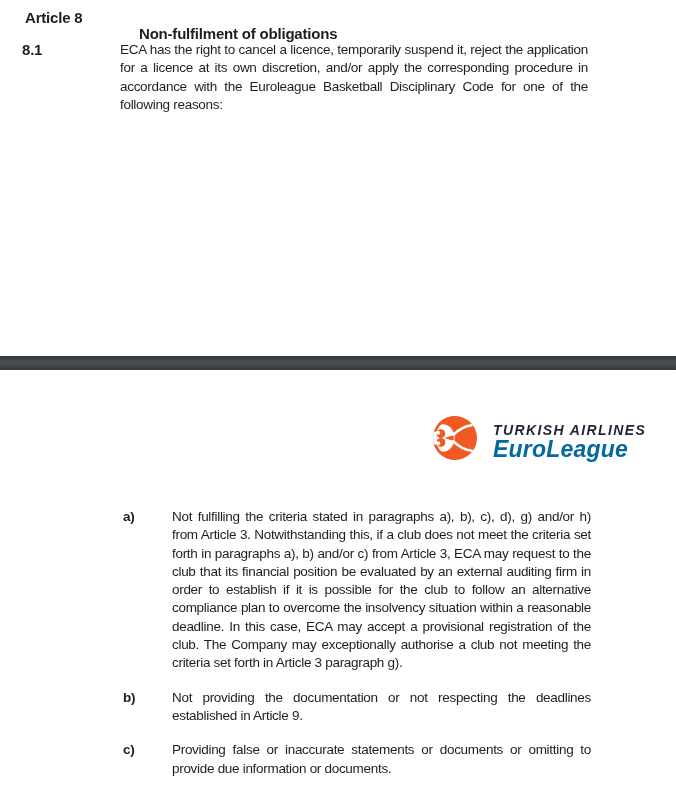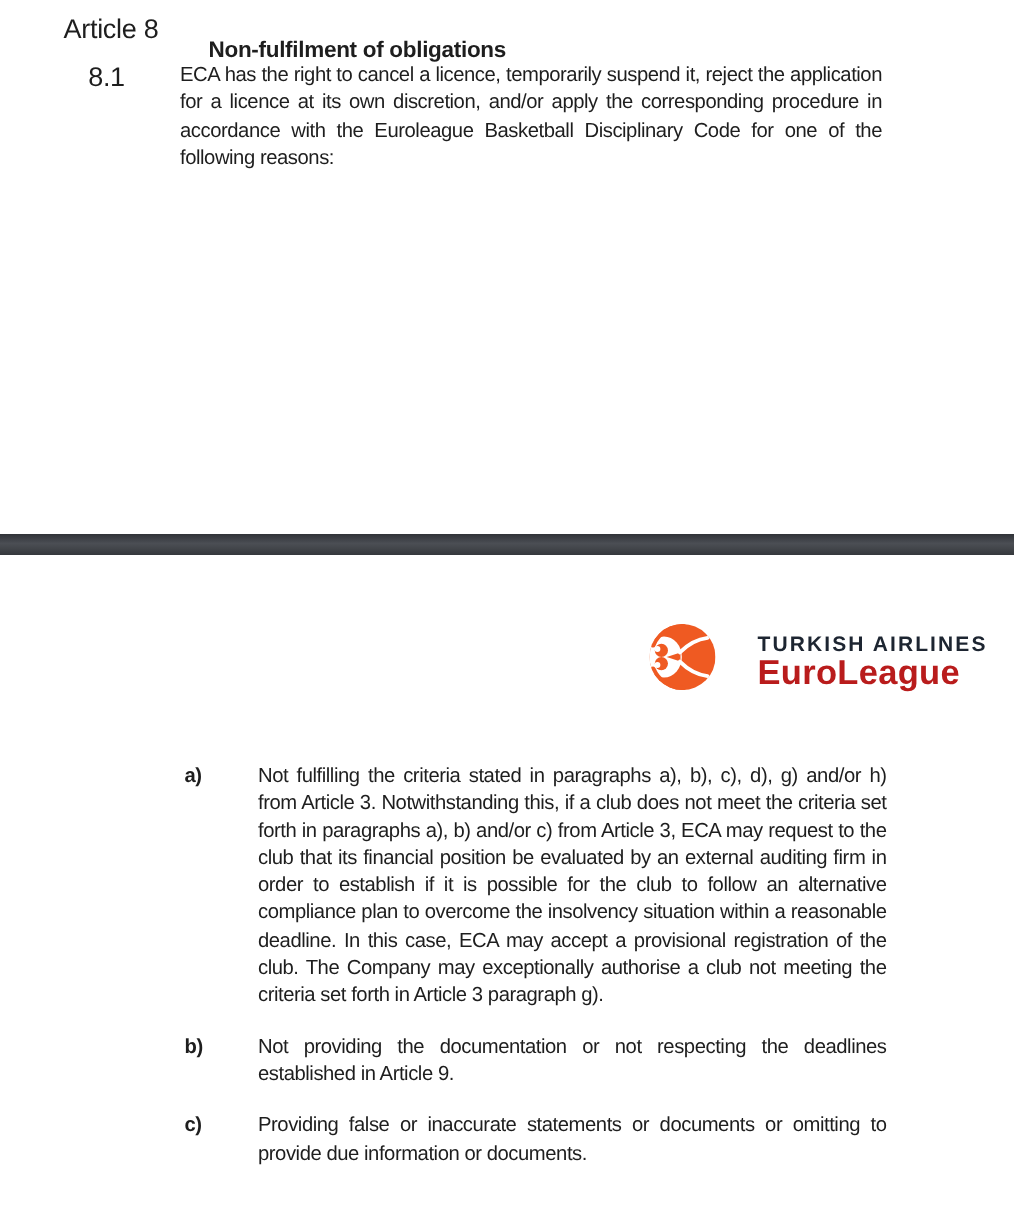--- a/index.html
+++ b/index.html
@@ -18,24 +18,23 @@
   .heading-row {
     position: absolute;
     top: 9px;
     left: 25px;
     display: flex;
     align-items: flex-start;
   }
   .col-label {
     width: 98px;
     flex: none;
-    font-size: 18px;
-    font-weight: normal;
+    font-size: 15px;
+    font-weight: bold;
     letter-spacing: -0.2px;
-    text-align: center;
   }
   .article-title {
     margin: 16px;
     font-size: 15px;
     font-weight: bold;
     letter-spacing: -0.2px;
   }
   .section-row {
     position: absolute;
     top: 41px;
@@ -64,39 +63,40 @@
     height: 14px;
     background: linear-gradient(to bottom, #303338 0%, #4b4e54 45%, #44474c 65%, #35383c 100%);
   }
 
   
   .logo {
     position: absolute;
     top: 416px;
     left: 433px;
     display: flex;
-    gap: 28px;
-    align-items: center;
+    gap: 16px;
+    align-items: flex-end;
+    font-style: italic;
   }
   .logo-ball { flex: none; display: block; }
   .logo-text { padding-top: 4px; }
   .logo-line1 {
     font-size: 14px;
     font-weight: bold;
     letter-spacing: 1.4px;
     line-height: 16px;
     color: #1d2531;
     white-space: nowrap;
   }
   .logo-line2 {
     font-size: 23px;
     font-weight: 600;
     letter-spacing: 0.2px;
     line-height: 22px;
-    color: #b91c1c;
+    color: #0369a1;
     white-space: nowrap;
   }
 
   
   .reasons {
     position: absolute;
     top: 508px;
     left: 123px;
     width: 468px;
     margin: 0;

